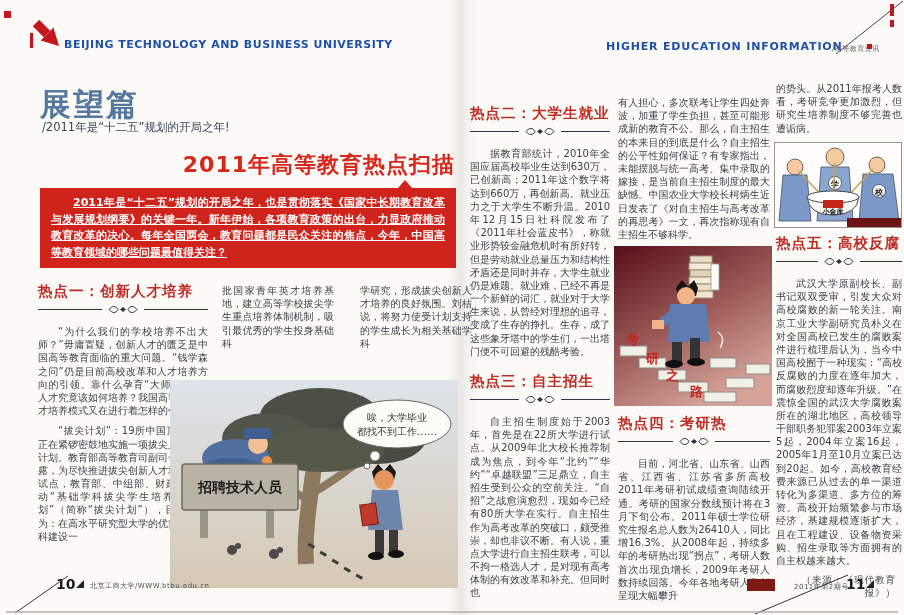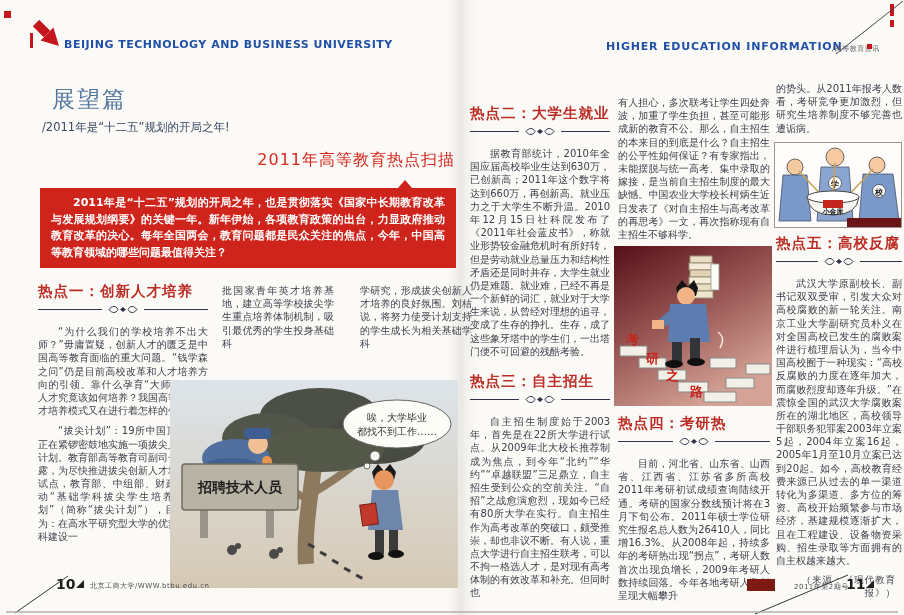--- a/index.html
+++ b/index.html
@@ -9,23 +9,23 @@
     font-family:"DejaVu Sans","Liberation Sans",sans-serif;
     color:#3d3d4a;
   }
   .abs{position:absolute;}
   
   .corner-sq{width:7px;height:7px;background:#c5161d;}
   .univ-name{font-size:11px;font-weight:bold;color:#2050a8;letter-spacing:0.5px;white-space:nowrap;}
   .mag-name{font-size:11px;font-weight:bold;color:#2050a8;letter-spacing:0.8px;white-space:nowrap;}
   .mag-suffix{font-size:7px;color:#60606a;letter-spacing:0.5px;white-space:nowrap;}
   
-  .section-label{font-size:23px;font-weight:normal;color:#54789f;letter-spacing:2px;margin-left:12px;}
+  .section-label{font-size:31px;font-weight:bold;color:#54789f;letter-spacing:2px;}
   .section-note{font-size:11.5px;color:#394863;}
-  .article-title{width:305px;text-align:right;font-size:16px;font-weight:normal;color:#d8281e;letter-spacing:1px;white-space:nowrap;}
+  .article-title{width:305px;text-align:right;font-size:22px;font-weight:bold;color:#d8281e;letter-spacing:1px;white-space:nowrap;}
   .lead-notch{width:0;height:0;border-left:7px solid transparent;border-right:7px solid transparent;border-bottom:8px solid #cf241c;}
   .lead-box{
     box-sizing:border-box;width:416px;height:80px;background:#cf241c;color:#ffffff;
     padding:7px 11px;font-size:11px;font-weight:bold;line-height:1.5;
     text-align:justify;text-indent:2em;
   }
   
   .col{position:absolute;}
   .hot-heading{font-size:14.5px;font-weight:bold;color:#bc2e26;letter-spacing:1px;margin:0;white-space:nowrap;}
   .hr-orn{display:flex;align-items:center;gap:4px;margin-top:4px;}
@@ -72,21 +72,21 @@
   <div class="abs univ-name" style="left:64px;top:38px;">BEIJING TECHNOLOGY AND BUSINESS UNIVERSITY</div>
   <div class="abs mag-suffix" style="left:832px;top:44px;">/高等教育资讯</div>
   <div class="abs" style="left:890px;top:4px;width:4px;height:12px;background:#c5161d;"></div>
   <div class="abs" style="left:890px;top:20px;width:4px;height:7px;background:#c5161d;"></div>
   <div class="abs" style="left:867px;top:44px;width:5px;height:5px;background:#c5161d;"></div>
 
   <div class="abs section-label" style="left:40px;top:84px;">展望篇</div>
   <div class="abs section-note" style="left:42px;top:120px;">/2011年是“十二五”规划的开局之年!</div>
   <div class="abs article-title" style="left:150px;top:150px;">2011年高等教育热点扫描</div>
   <div class="abs lead-notch" style="left:398px;top:180px;"></div>
-  <div class="abs lead-box" style="left:40px;top:188px;">2011年是“十二五”规划的开局之年，也是贯彻落实《国家中长期教育改革与发展规划纲要》的关键一年。新年伊始，各项教育政策的出台，力显政府推动教育改革的决心。每年全国两会，教育问题都是民众关注的焦点，今年，中国高等教育领域的哪些问题最值得关注？</div>
+  <div class="abs lead-box" style="left:40px;top:188px;text-decoration:underline;">2011年是“十二五”规划的开局之年，也是贯彻落实《国家中长期教育改革与发展规划纲要》的关键一年。新年伊始，各项教育政策的出台，力显政府推动教育改革的决心。每年全国两会，教育问题都是民众关注的焦点，今年，中国高等教育领域的哪些问题最值得关注？</div>
 
   <div class="col" style="left:38px;top:282px;width:170px;">
     <h3 class="hot-heading">热点一：创新人才培养</h3>
     <div class="hr-orn">
       <span class="line"></span>
       <svg width="34" height="9" viewBox="0 0 34 9">
         <path d="M3,4.5 C6,0.5 10,0.5 12,4.5 C10,8.5 6,8.5 3,4.5" fill="none" stroke="#32324c" stroke-width="1"></path>
         <path d="M31,4.5 C28,0.5 24,0.5 22,4.5 C24,8.5 28,8.5 31,4.5" fill="none" stroke="#32324c" stroke-width="1"></path>
         <path d="M14,4.5 L17,2 L20,4.5 L17,7 Z" fill="#32324c"></path>
       </svg>

